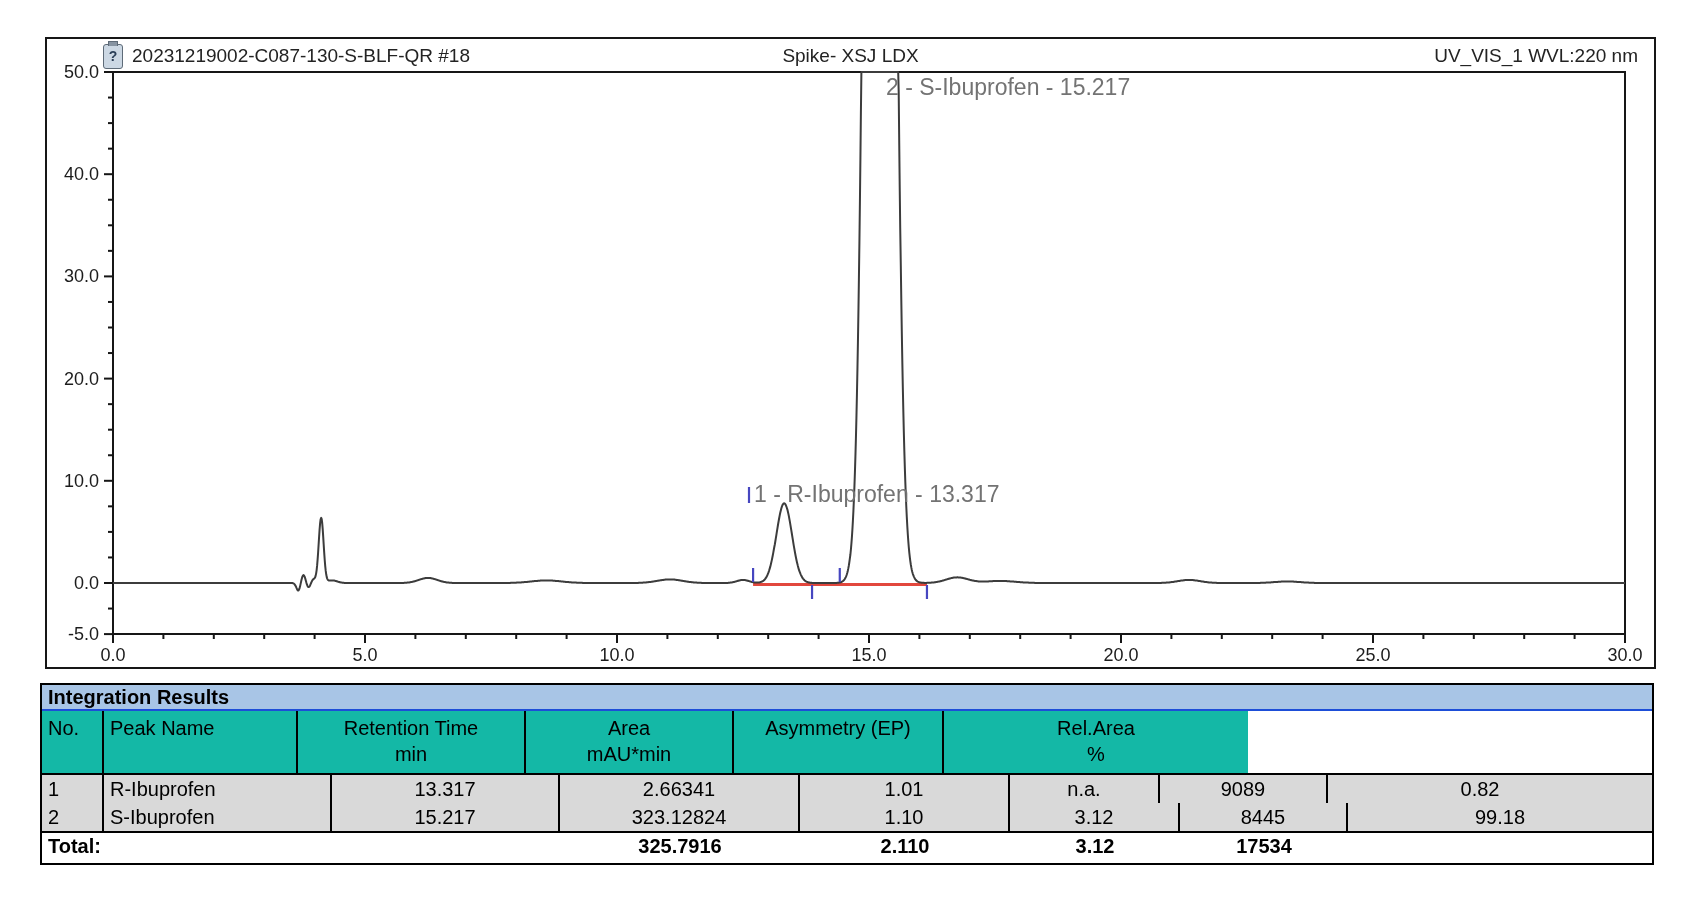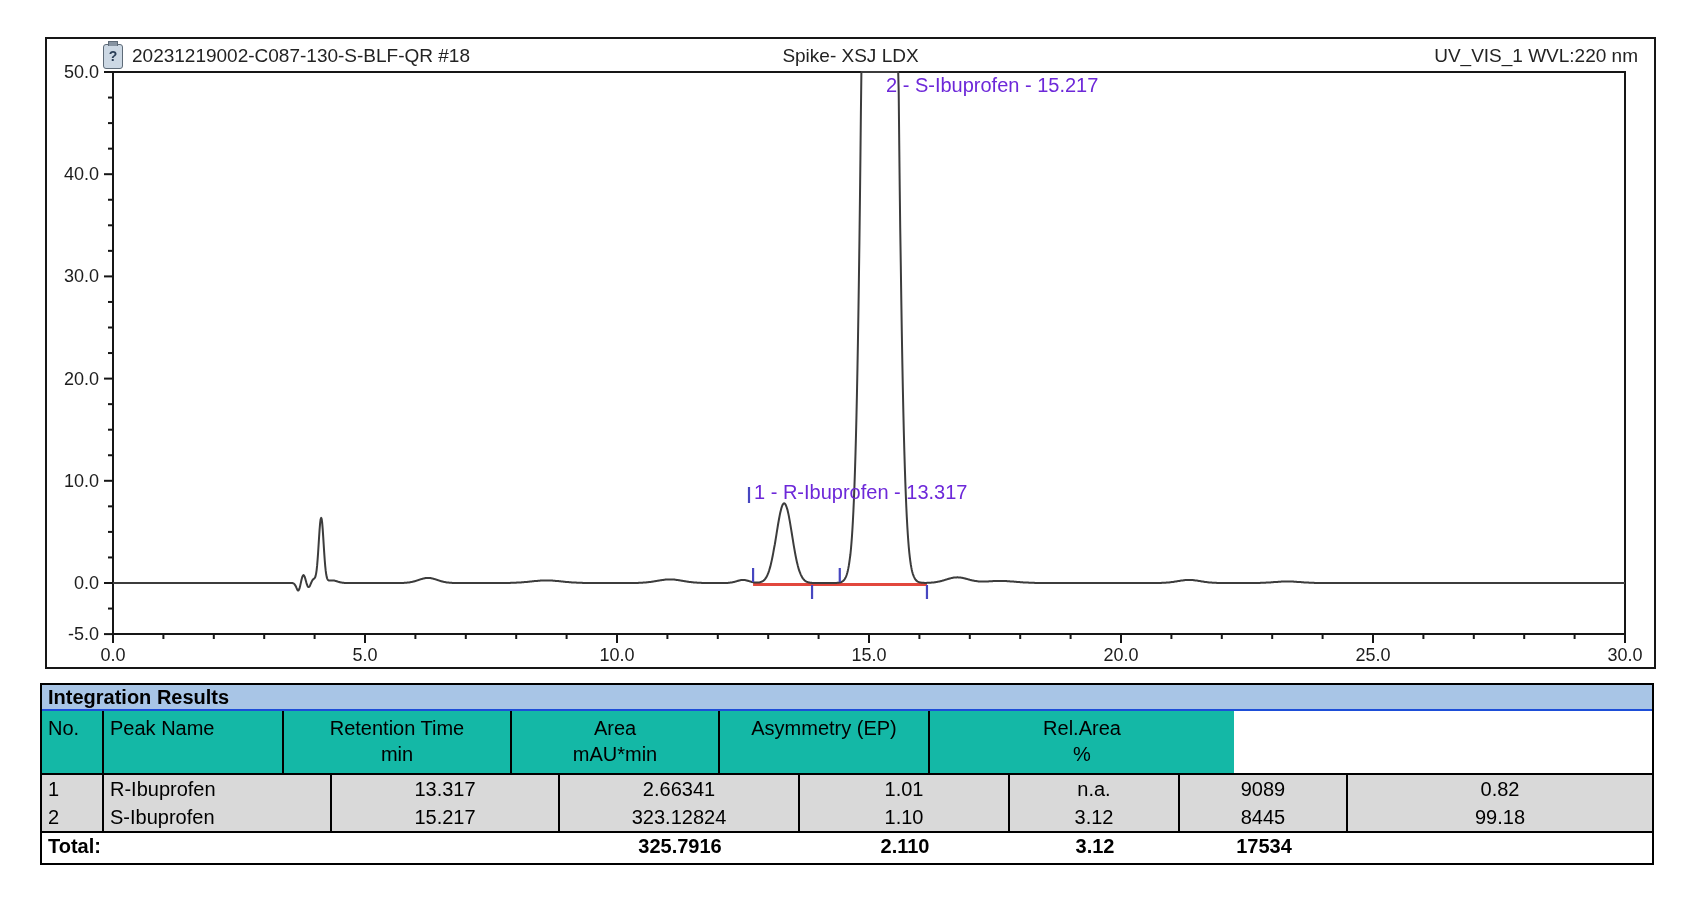--- a/index.html
+++ b/index.html
@@ -14,21 +14,21 @@
   .hdr-center{left:0;right:0;text-align:center;}
   .hdr-right{right:16px;}
   .vial-icon{position:relative;display:inline-block;width:18px;height:23px;
              background:#ccd8e4;border:1px solid #5e6b78;border-radius:3px;
              font-weight:bold;font-size:14px;line-height:22px;color:#2a3e57;
              text-align:center;cursor:pointer;}
   .vial-icon::before{content:"";position:absolute;left:4px;right:4px;top:-4px;height:4px;
              background:#8794a2;border:1px solid #5e6b78;border-bottom:none;}
   #plot-svg{position:absolute;left:0;top:0;}
   #plot-svg text{font-family:"Liberation Sans",sans-serif;}
-  .peak-label{position:absolute;font-size:20px;color:#6d28d9;white-space:nowrap;text-align:right;}
+  .peak-label{position:absolute;font-size:23px;color:#737373;white-space:nowrap;text-align:right;}
   
   .itable{position:absolute;left:40px;top:683px;width:1614px;border:2px solid #000;
           background:#fff;box-sizing:border-box;}
   .band{height:24px;line-height:24px;background:#a8c5e6;border-bottom:2px solid #1d4ed8;
         font-size:20px;font-weight:bold;color:#000;padding-left:6px;}
   .hrow,.drow,.trow{display:flex;}
   .hrow{height:62px;border-bottom:2px solid #000;}
   .hcell{background:#14b8a6;border-right:2px solid #000;box-sizing:border-box;
          font-size:20px;color:#000;padding-top:4px;line-height:26px;}
   .hcell:last-child,.dcell:last-child{border-right:none;}
@@ -135,21 +135,21 @@
   <div class="peak-label" style="left:754px;top:481px">1 - R-Ibuprofen - 13.317</div>
   <div class="peak-label" style="left:886px;top:74px">2 - S-Ibuprofen - 15.217</div>
 
   <div class="itable">
     <div class="band">Integration Results</div>
     <div class="hrow" id="hrow">
         <div class="hcell al" style="width: 62px;">
           <div>No.</div>
           <div></div>
         </div>
-        <div class="hcell al" style="width: 180px;">
+        <div class="hcell al" style="width: 194px;">
           <div>Peak Name</div>
           <div></div>
         </div>
         <div class="hcell ac" style="width: 228px;">
           <div>Retention Time</div>
           <div>min</div>
         </div>
         <div class="hcell ac" style="width: 208px;">
           <div>Area</div>
           <div>mAU*min</div>
@@ -163,21 +163,21 @@
           <div>%</div>
         </div>
       </div>
     <div id="drows">
         <div class="drow">
           <div class="dcell al" style="width: 62px;">1</div>
           <div class="dcell al" style="width: 228px;">R-Ibuprofen</div>
           <div class="dcell ac" style="width: 228px;">13.317</div>
           <div class="dcell ac" style="width: 240px;">2.66341</div>
           <div class="dcell ac" style="width: 210px;">1.01</div>
-          <div class="dcell ac" style="width: 170px;">n.a.</div>
+          <div class="dcell ac" style="width: 150px;">n.a.</div>
           <div class="dcell ac" style="width: 168px;">9089</div>
           <div class="dcell ac" style="width: 304px;">0.82</div>
         </div>
         <div class="drow">
           <div class="dcell al" style="width: 62px;">2</div>
           <div class="dcell al" style="width: 228px;">S-Ibuprofen</div>
           <div class="dcell ac" style="width: 228px;">15.217</div>
           <div class="dcell ac" style="width: 240px;">323.12824</div>
           <div class="dcell ac" style="width: 210px;">1.10</div>
           <div class="dcell ac" style="width: 170px;">3.12</div>

